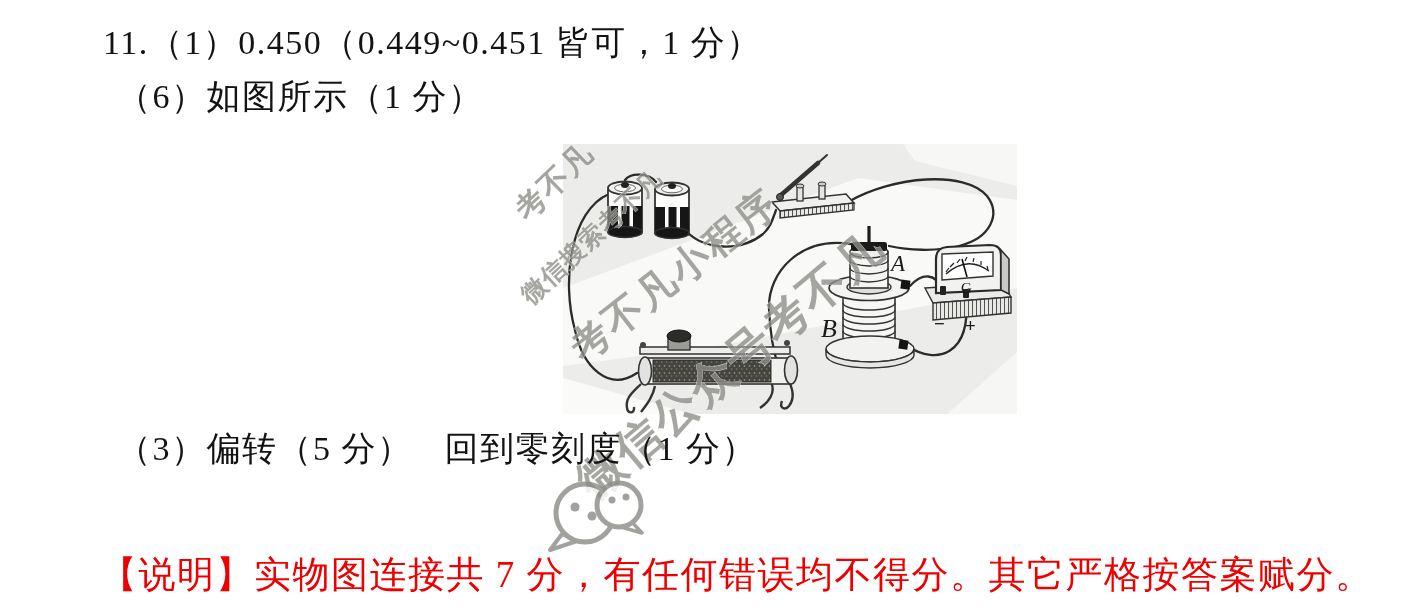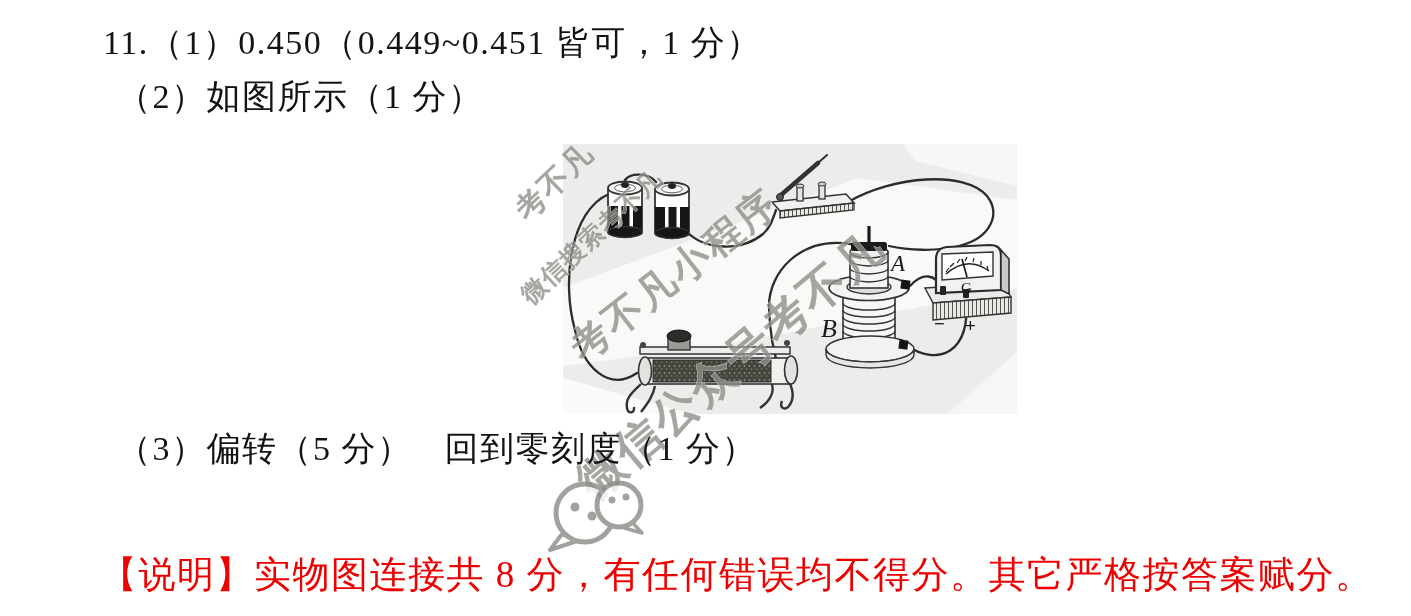--- a/index.html
+++ b/index.html
@@ -53,23 +53,23 @@
     stroke:#f4f4f2; stroke-width:.8; paint-order:stroke;
   }
   svg text.fig-label{ font-family:"Liberation Serif","DejaVu Serif",serif; }
 </style>
 </head>
 <body>
 
 <div class="page">
 
   <div class="ansline" id="line1">11.（1）0.450（0.449~0.451 皆可，1 分）</div>
-  <div class="ansline" id="line2">（2）如图所示（1 分）</div>
+  <div class="ansline" id="line2">（6）如图所示（1 分）</div>
   <div class="ansline" id="line3"><span>（3）偏转（5 分）</span><span class="seg2">回到零刻度（1 分）</span></div>
-  <div class="note">【说明】实物图连接共 8 分，有任何错误均不得分。其它严格按答案赋分。</div>
+  <div class="note">【说明】实物图连接共 7 分，有任何错误均不得分。其它严格按答案赋分。</div>
 
   <svg class="figure" viewBox="0 0 454 278" xmlns="http://www.w3.org/2000/svg">
     <defs>
       <pattern id="hatch" width="4" height="9" patternUnits="userSpaceOnUse">
         <rect width="4" height="9" fill="#e8e8e6"></rect>
         <line x1="1.5" y1="0" x2="1.5" y2="9" stroke="#55524e" stroke-width="1"></line>
       </pattern>
       <pattern id="coiltex" width="5" height="7" patternUnits="userSpaceOnUse">
         <rect width="5" height="7" fill="#45443d"></rect>
         <circle cx="1.5" cy="2" r="0.9" fill="#8a897f"></circle>

